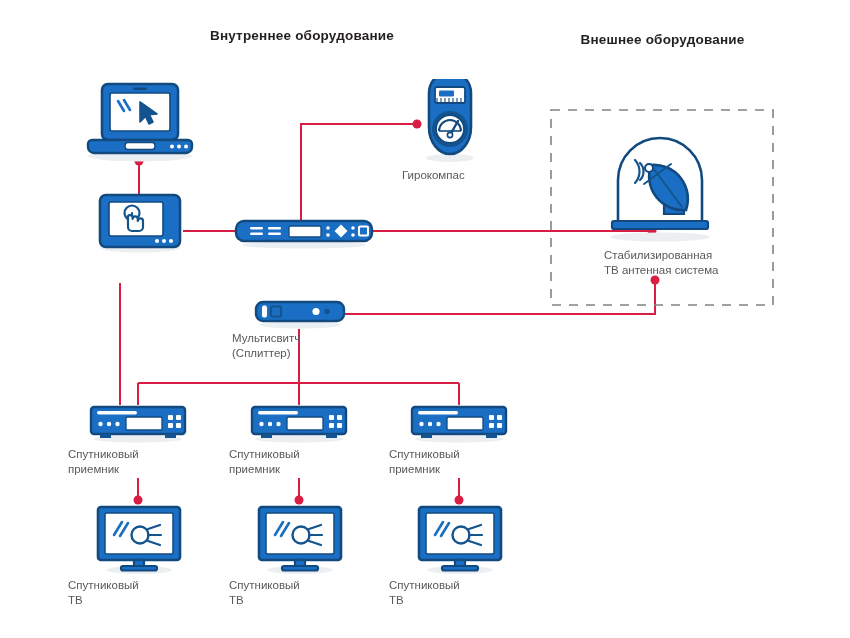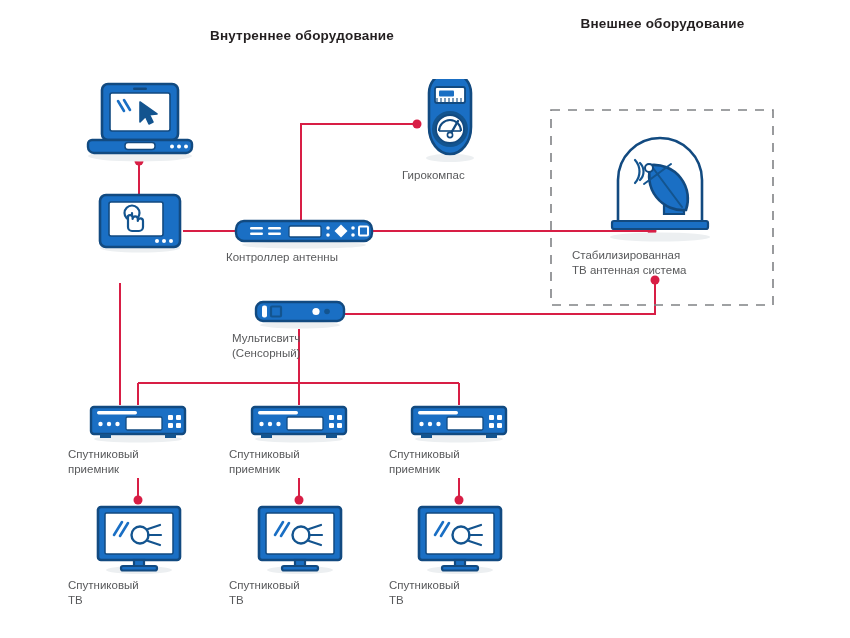--- a/index.html
+++ b/index.html
@@ -55,21 +55,21 @@
       <circle cx="299" cy="500" r="4.5"></circle>
       <circle cx="459" cy="500" r="4.5"></circle>
     </g>
   </svg>
 
   <svg class="svg-layer" viewBox="0 0 850 638">
     <rect x="551" y="110" width="222" height="195" fill="none" stroke="#808285" stroke-width="1.6" stroke-dasharray="9 8"></rect>
   </svg>
 
   <div class="section-title" style="left:196px;top:28px;width:212px;">Внутреннее оборудование</div>
-  <div class="section-title" style="left:560px;top:16px;width:205px;text-align:center;">Внешнее оборудование</div>
+  <div class="section-title" style="left:560px;top:32px;width:205px;text-align:center;">Внешнее оборудование</div>
 
   <div class="icon-box" style="left:84px;top:80px;">
     <svg width="112" height="86" viewBox="0 0 112 86">
       <ellipse cx="56" cy="76" rx="52" ry="5.5" fill="#eceff1"></ellipse>
       <rect x="18" y="4" width="76" height="56" rx="6" fill="#1a6fc4" stroke="#124a80" stroke-width="2.6"></rect>
       <rect x="26" y="13" width="60" height="38" rx="2" fill="#ffffff" stroke="#124a80" stroke-width="1.6"></rect>
       <rect x="49" y="7.5" width="14" height="2.6" rx="1.3" fill="#124a80"></rect>
       <path d="M34,21 L40,31 M40,20 L46,30" stroke="#1a6fc4" stroke-width="2.6" stroke-linecap="round"></path>
       <path d="M56,22 L56,42 L61.5,36.5 L65,44 L69,42 L65.5,34.8 L73,34 Z" fill="#13548f" stroke="#13548f" stroke-width="1.6" stroke-linejoin="round"></path>
       <path d="M8,60 h96 a4,4 0 0 1 4,4 v3 a6,6 0 0 1 -6,6 H10 a6,6 0 0 1 -6,-6 v-3 a4,4 0 0 1 4,-4 z" fill="#1a6fc4" stroke="#124a80" stroke-width="2.4"></path>
@@ -122,51 +122,50 @@
       <rect x="34" y="14.5" width="13" height="2.6" rx="1.3" fill="#ffffff"></rect>
       <rect x="55" y="8" width="32" height="11" rx="1.5" fill="#ffffff" stroke="#124a80" stroke-width="1.3"></rect>
       <circle cx="94" cy="10" r="1.8" fill="#ffffff"></circle>
       <circle cx="94" cy="17" r="1.8" fill="#ffffff"></circle>
       <path d="M107,6.5 L113.5,13 L107,19.5 L100.5,13 Z" fill="#ffffff"></path>
       <circle cx="119" cy="10" r="1.8" fill="#ffffff"></circle>
       <circle cx="119" cy="17" r="1.8" fill="#ffffff"></circle>
       <rect x="125" y="8.5" width="9" height="9" rx="1" fill="none" stroke="#ffffff" stroke-width="2"></rect>
     </svg>
   </div>
-  <div class="node-label" style="left:226px;top:250px;width:156px;">Контроллер антенны</div>
 
   <div class="icon-box" style="left:596px;top:136px;">
     <svg width="128" height="106" viewBox="0 0 128 106">
       <ellipse cx="64" cy="101" rx="50" ry="4.5" fill="#eceff1"></ellipse>
       <path d="M22,88 V44 a42,42 0 0 1 84,0 V88 Z" fill="none" stroke="#124a80" stroke-width="2.6"></path>
       <path d="M44,27 a12,12 0 0 1 0,17" fill="none" stroke="#13548f" stroke-width="2.2" stroke-linecap="round"></path>
       <path d="M39,24 a17,17 0 0 1 0,23" fill="none" stroke="#13548f" stroke-width="2.2" stroke-linecap="round"></path>
       <path d="M90,70 a10,10 0 0 1 20,0 v14 h-20 z" transform="translate(-22,-6)" fill="#1a6fc4" stroke="#124a80" stroke-width="2.2"></path>
       <path d="M52,35 L89,72" stroke="#124a80" stroke-width="2.4" stroke-linecap="round"></path>
       <path d="M55,29 a34,34 0 0 1 35,45 a34,34 0 0 1 -35,-45 z" fill="#1a6fc4" stroke="#124a80" stroke-width="2.6"></path>
       <path d="M57,32 L86,71 M48,48 L75,28" stroke="#13548f" stroke-width="2" stroke-linecap="round"></path>
       <circle cx="53" cy="32" r="4" fill="#ffffff" stroke="#124a80" stroke-width="2"></circle>
       <rect x="16" y="85" width="96" height="8" rx="2" fill="#1a6fc4" stroke="#124a80" stroke-width="2.2"></rect>
     </svg>
   </div>
-  <div class="node-label" style="left:572px;top:248px;width:176px;">Стабилизированная
+  <div class="node-label" style="left:604px;top:248px;width:176px;">Стабилизированная
 ТВ антенная система</div>
 
   <div class="icon-box" style="left:254px;top:300px;">
     <svg width="92" height="30" viewBox="0 0 92 30">
       <ellipse cx="46" cy="25" rx="40" ry="3.4" fill="#eceff1"></ellipse>
       <rect x="2" y="2" width="88" height="19" rx="7" fill="#1a6fc4" stroke="#124a80" stroke-width="2.4"></rect>
       <rect x="8" y="5.5" width="5" height="12" rx="2" fill="#ffffff"></rect>
       <rect x="17" y="6.5" width="10" height="10" rx="1" fill="none" stroke="#13548f" stroke-width="2.2"></rect>
       <circle cx="62" cy="11.5" r="3.6" fill="#ffffff"></circle>
       <circle cx="73" cy="11.5" r="2.8" fill="#13548f"></circle>
     </svg>
   </div>
   <div class="node-label" style="left:232px;top:331px;width:136px;">Мультисвитч
-(Сенсорный)</div>
+(Сплиттер)</div>
 
   <div class="icon-box" style="left:88px;top:404px;">
     <svg width="100" height="40" viewBox="0 0 100 40">
       <ellipse cx="50" cy="35" rx="44" ry="3.6" fill="#eceff1"></ellipse>
       <rect x="3" y="3" width="94" height="27" rx="3" fill="#1a6fc4" stroke="#124a80" stroke-width="2.4"></rect>
       <rect x="9" y="7" width="40" height="3.4" rx="1.7" fill="#ffffff"></rect>
       <circle cx="12.5" cy="20" r="2.2" fill="#ffffff"></circle>
       <circle cx="21" cy="20" r="2.2" fill="#ffffff"></circle>
       <circle cx="29.5" cy="20" r="2.2" fill="#ffffff"></circle>
       <rect x="38" y="13" width="36" height="13" rx="1.5" fill="#ffffff" stroke="#124a80" stroke-width="1.3"></rect>

